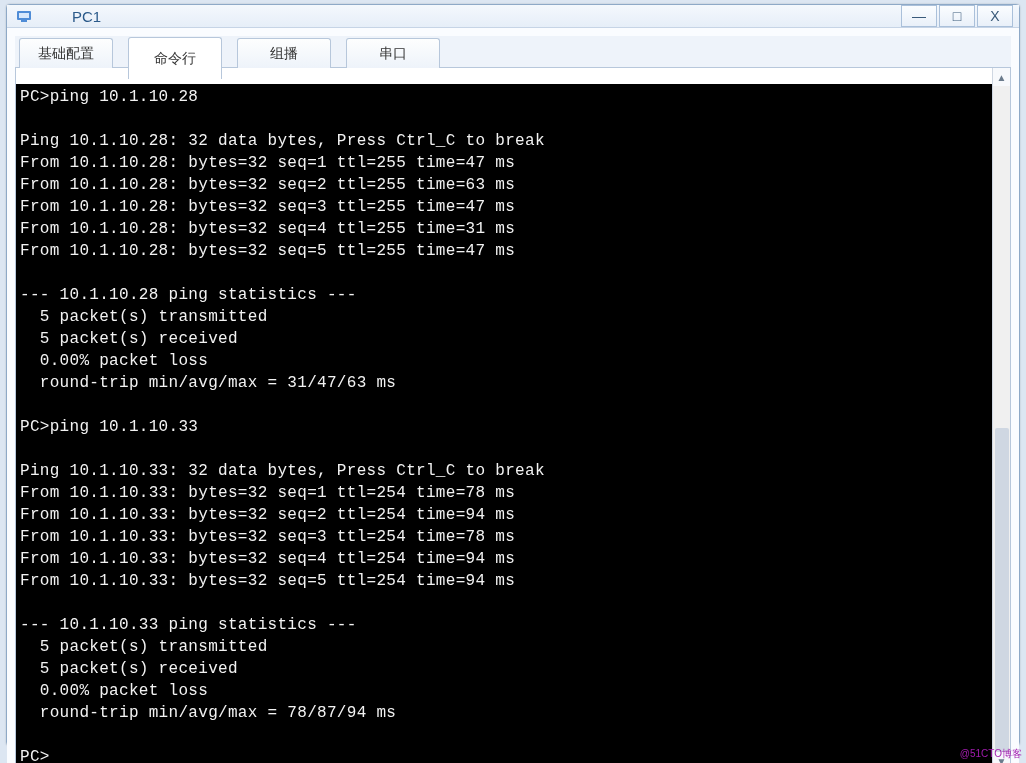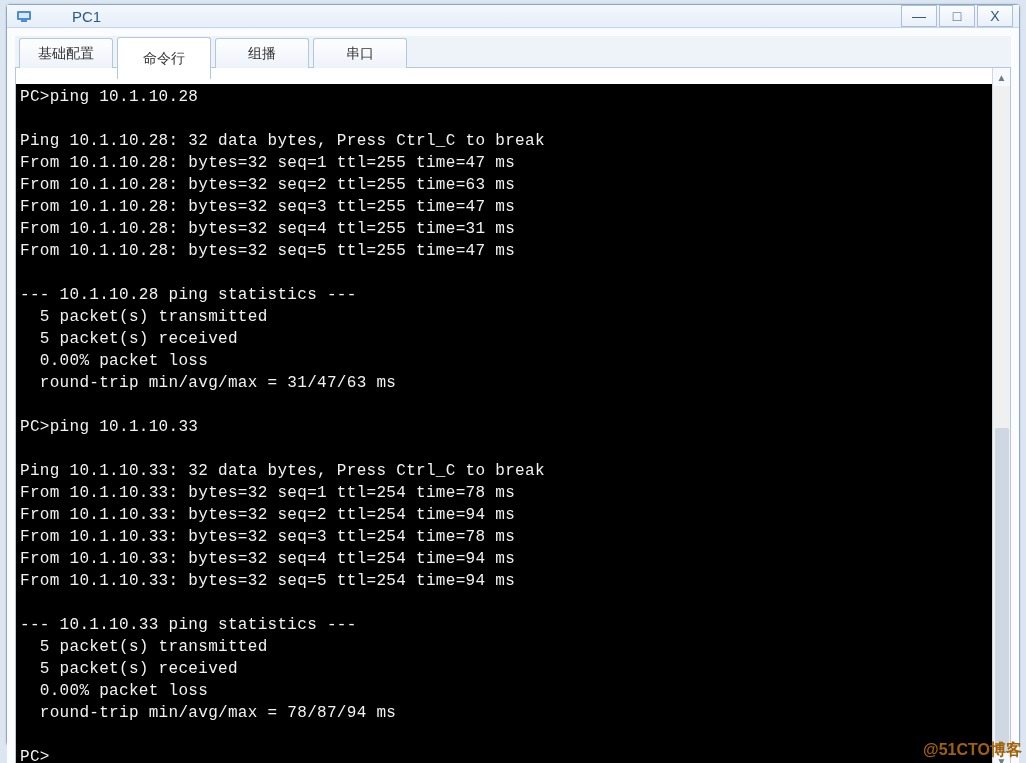--- a/index.html
+++ b/index.html
@@ -53,21 +53,21 @@
   .content {
     flex: 1 1 auto;
     display: flex;
     flex-direction: column;
     padding: 8px 8px 8px 8px;
     background: #fafcff;
   }
   .tabbar {
     height: 32px;
     display: flex;
-    gap: 0;
+    gap: 11px;
     border-bottom: 1px solid #b7c7db;
     background: #eef3fa;
     padding-left: 4px;
   }
   .tab {
     min-width: 94px;
     padding: 0 18px;
     height: 30px;
     border: 1px solid #b7c7db;
     border-bottom: none;
@@ -126,24 +126,23 @@
   .scroll-thumb {
     position: absolute;
     left: 2px; width: 14px;
     top: 360px; height: 330px;
     background: #cfd7e2;
     border-radius: 2px;
   }
   .watermark {
     position: absolute;
     right: 4px; bottom: 2px;
-    font-size: 16px;
-    color: #a16207;
+    font-size: 10px;
+    color: #a21caf;
     background: rgba(255,255,255,0.0);
-    font-weight: bold;
   }
 </style>
 </head>
 <body>
 
 <div class="window">
 
   <div class="titlebar">
     <span class="app-icon">
       <svg width="16" height="16" viewBox="0 0 16 16">

